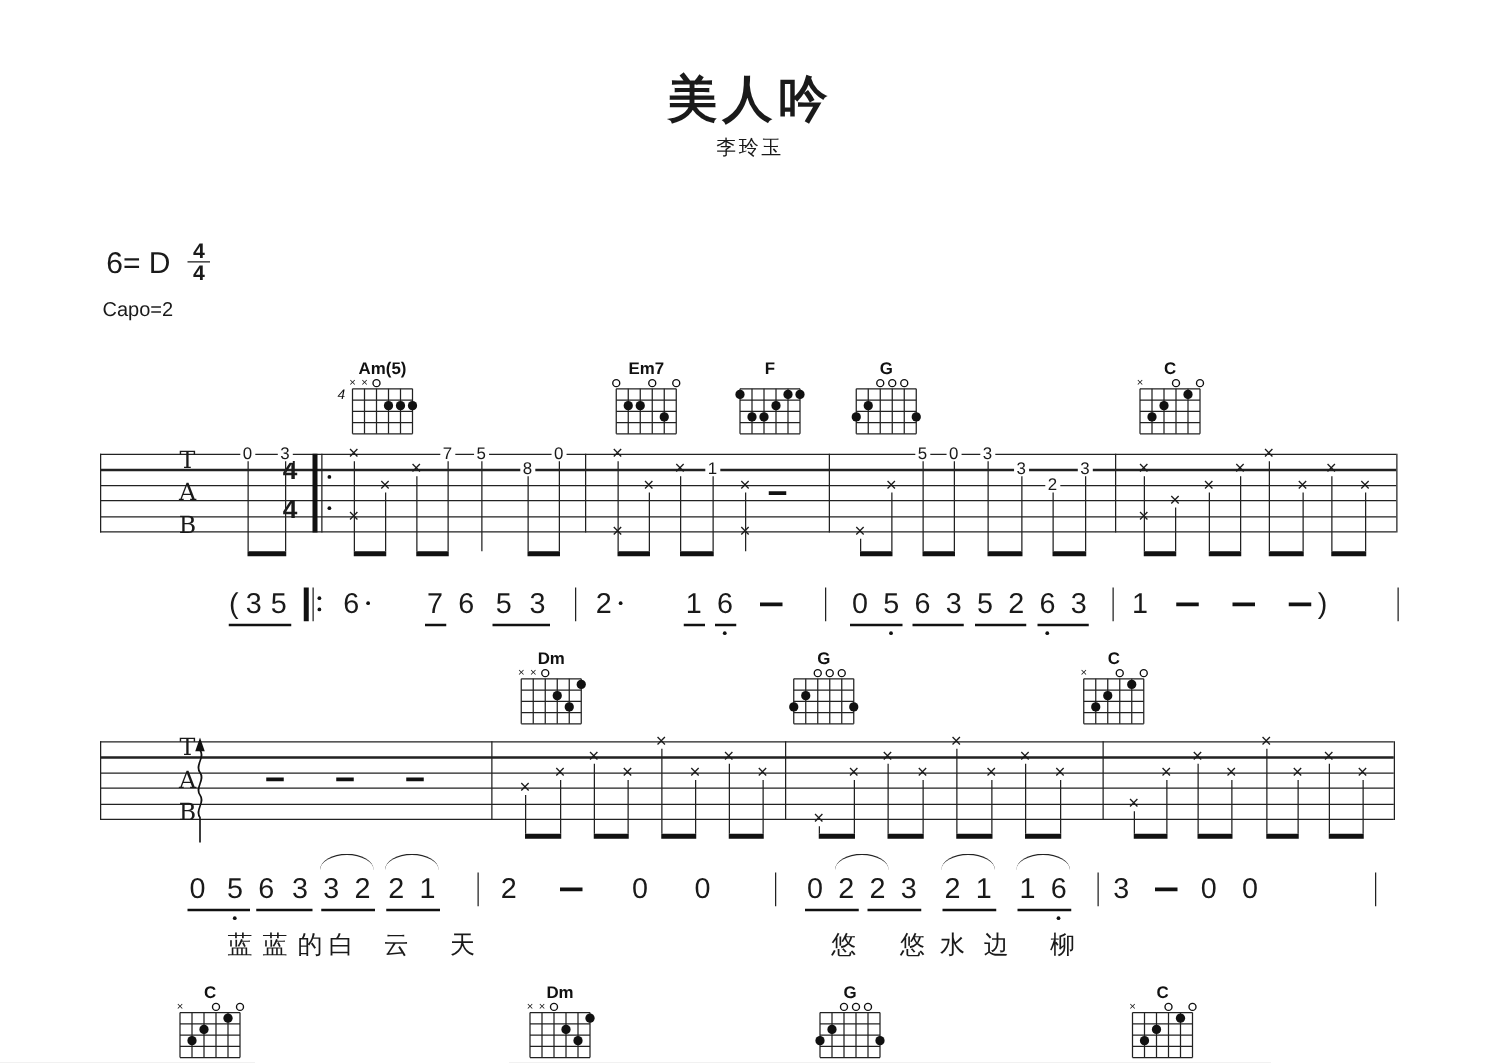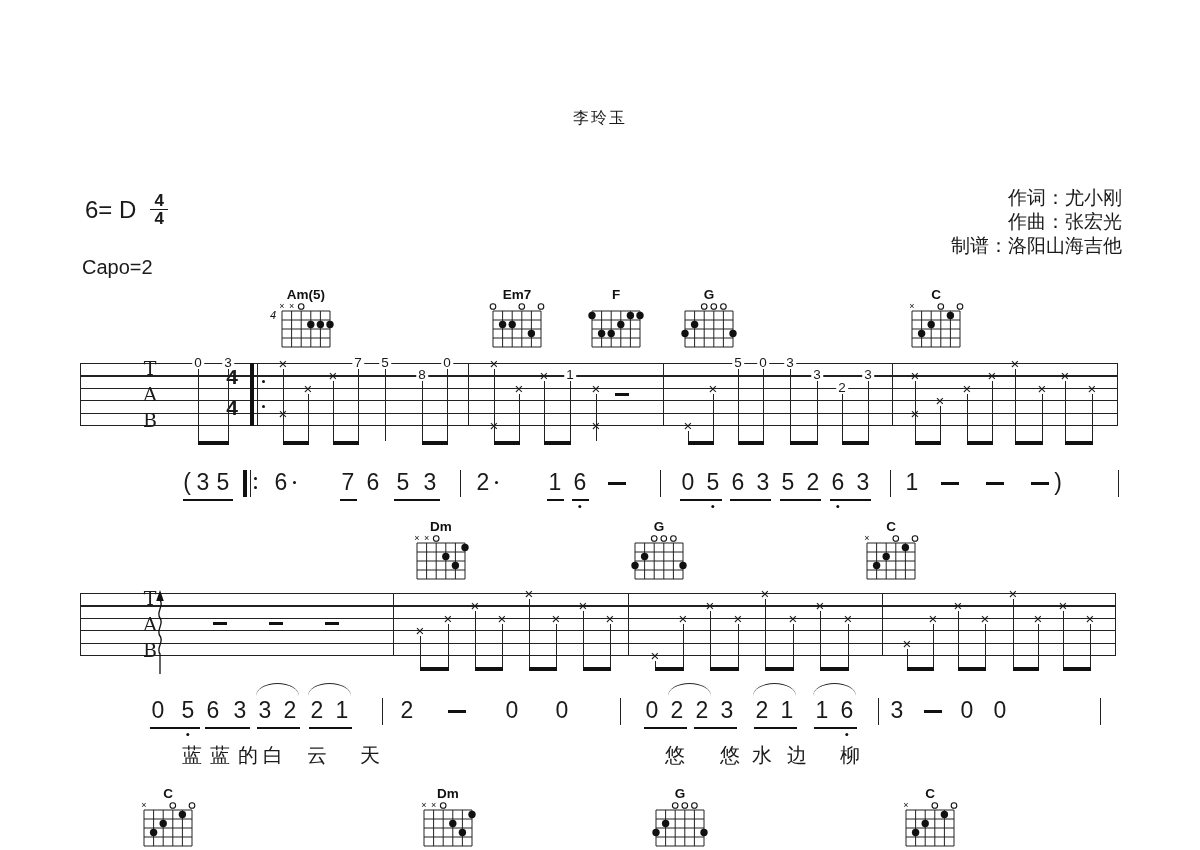--- a/index.html
+++ b/index.html
@@ -7,21 +7,21 @@
          font-family:"Liberation Sans",sans-serif;color:#1a1a1a;margin:0 auto;}
   .abs{position:absolute;}
   .ctr{transform:translateX(-50%);}
   .title{top:52px;left:600px;font-size:40px;font-weight:600;letter-spacing:4px;white-space:nowrap;}
   .artist{top:108px;left:600px;font-size:16px;font-weight:500;letter-spacing:2px;white-space:nowrap;}
   .subtitle{top:140px;left:600px;font-size:26px;font-weight:500;letter-spacing:1px;white-space:nowrap;}
   .keysig{top:192px;left:85px;font-size:24px;font-weight:500;white-space:nowrap;}
   .keysig .frac{display:inline-block;vertical-align:-6px;margin-left:14px;text-align:center;line-height:1;}
   .keysig .frac i{display:block;font-style:normal;font-size:17px;font-weight:600;padding:0 4px;}
   .keysig .frac i:first-child{border-bottom:1.6px solid #1a1a1a;}
-  .capo{top:256px;left:82px;font-size:20px;font-weight:500;}
+  .capo{top:240px;left:82px;font-size:16px;font-weight:500;}
   .credits{top:186px;right:78px;text-align:right;font-size:19px;line-height:24px;font-weight:500;}
   .stline{position:absolute;height:1.2px;background:#222;}
   .stbar{position:absolute;width:1.3px;background:#222;}
   .stthick{position:absolute;width:4px;background:#111;}
   .clef{position:absolute;font-family:"DejaVu Serif",serif;font-size:19px;transform:translate(-50%,-50%);}
   .tsig{position:absolute;font-size:21px;font-weight:700;transform:translate(-50%,-50%);}
   .tx{position:absolute;transform:translate(-50%,-50%);font-size:15px;line-height:1;}
   .tn{position:absolute;transform:translate(-50%,-50%);font-size:13.5px;line-height:1;background:#fff;padding:0 2px;font-weight:500;}
   .stem{position:absolute;width:1.2px;background:#222;}
   .beam{position:absolute;height:3.6px;background:#111;}
@@ -32,30 +32,26 @@
   .jdash{position:absolute;height:2.8px;width:18px;background:#111;transform:translateX(-50%);}
   .jul{position:absolute;height:1.6px;background:#111;}
   .jdot{position:absolute;width:3.4px;height:3.4px;border-radius:50%;background:#111;transform:translateX(-50%);}
   .jarc{position:absolute;height:12px;border-top:1.6px solid #222;border-radius:50% 50% 0 0/100% 100% 0 0;}
   .lyr{position:absolute;transform:translateX(-50%);font-size:20px;font-weight:500;}
 </style>
 </head>
 <body>
 
 <div id="sheet">
+  <div class="abs ctr title">美人吟</div>
   <div class="abs ctr artist">李玲玉</div>
   <div class="abs keysig">
     <span>6= D</span><span class="frac"><i>4</i><i>4</i></span>
   </div>
   <div class="abs capo">Capo=2</div>
-  <div class="abs credits">
-      <div>作词：尤小刚</div>
-      <div>作曲：张宏光</div>
-      <div>制谱：洛阳山海吉他</div>
-    </div>
   <div id="score">
       <div class="abs" style="left: 266px; top: 288px;"><svg width="80" height="64">
           <text x="40" y="11" font-size="13.5" text-anchor="middle" fill="#111" font-family="Liberation Sans,sans-serif" font-weight="600">Am(5)</text>
           <text x="7" y="31" font-size="11" text-anchor="middle" fill="#111" font-family="Liberation Sans,sans-serif" font-style="italic">4</text>
           <line x1="16" y1="23" x2="64" y2="23" stroke="#222" stroke-width="1"></line>
           <line x1="16" y1="32" x2="64" y2="32" stroke="#222" stroke-width="1"></line>
           <line x1="16" y1="41" x2="64" y2="41" stroke="#222" stroke-width="1"></line>
           <line x1="16" y1="50" x2="64" y2="50" stroke="#222" stroke-width="1"></line>
           <line x1="16" y1="59" x2="64" y2="59" stroke="#222" stroke-width="1"></line>
           <line x1="16" y1="23" x2="16" y2="59" stroke="#222" stroke-width="1"></line>

